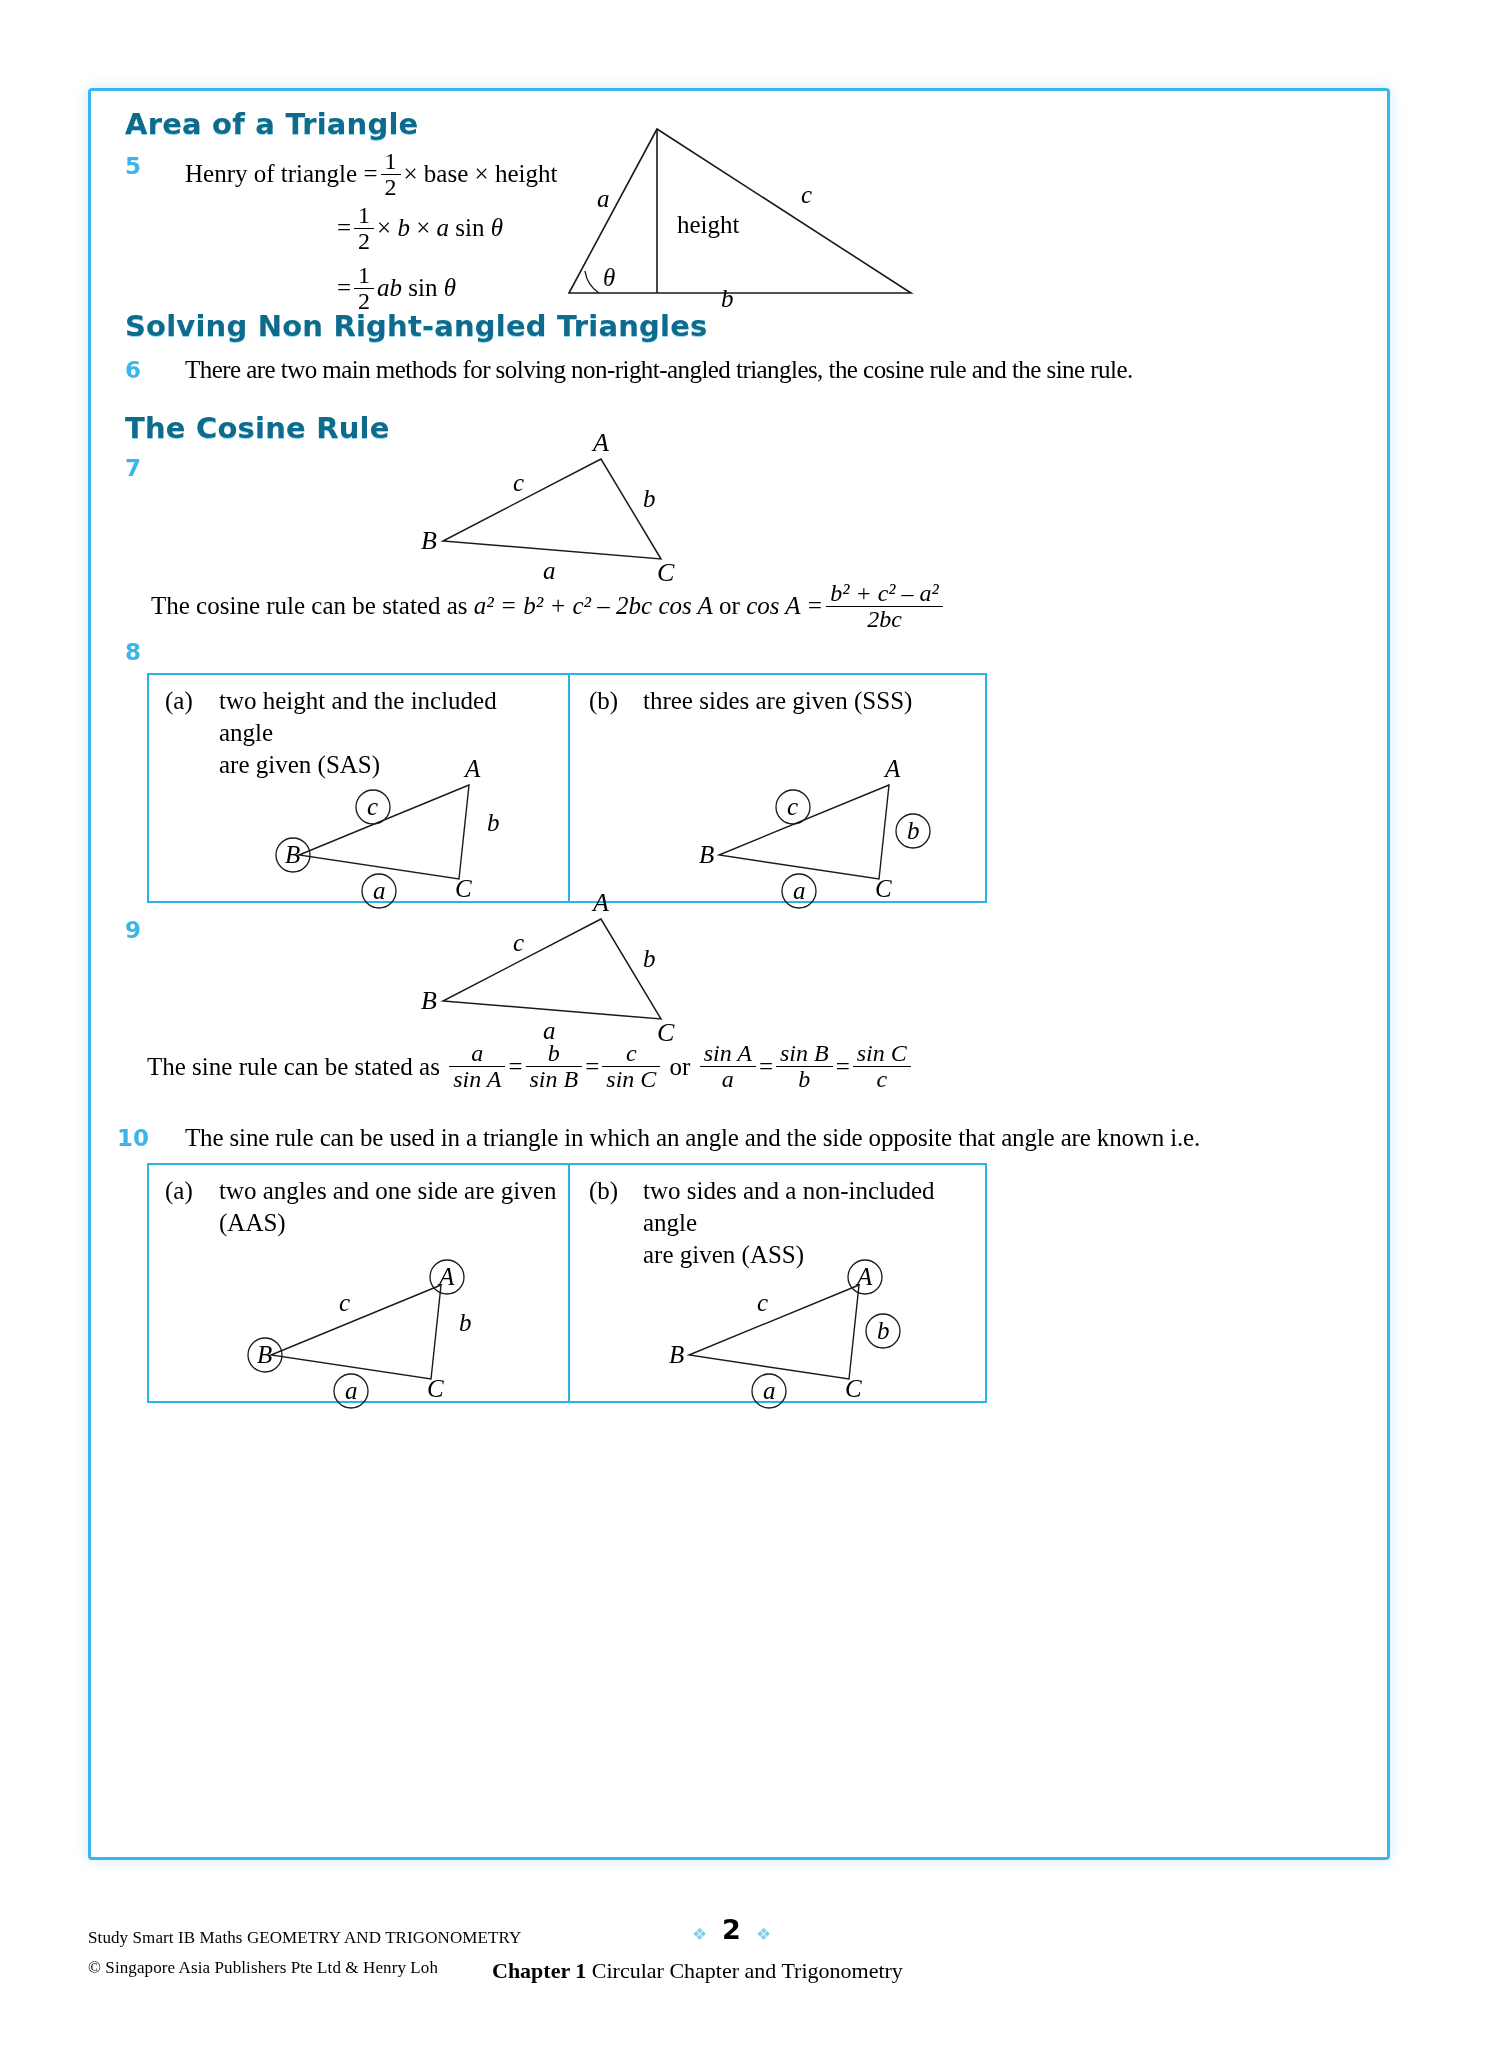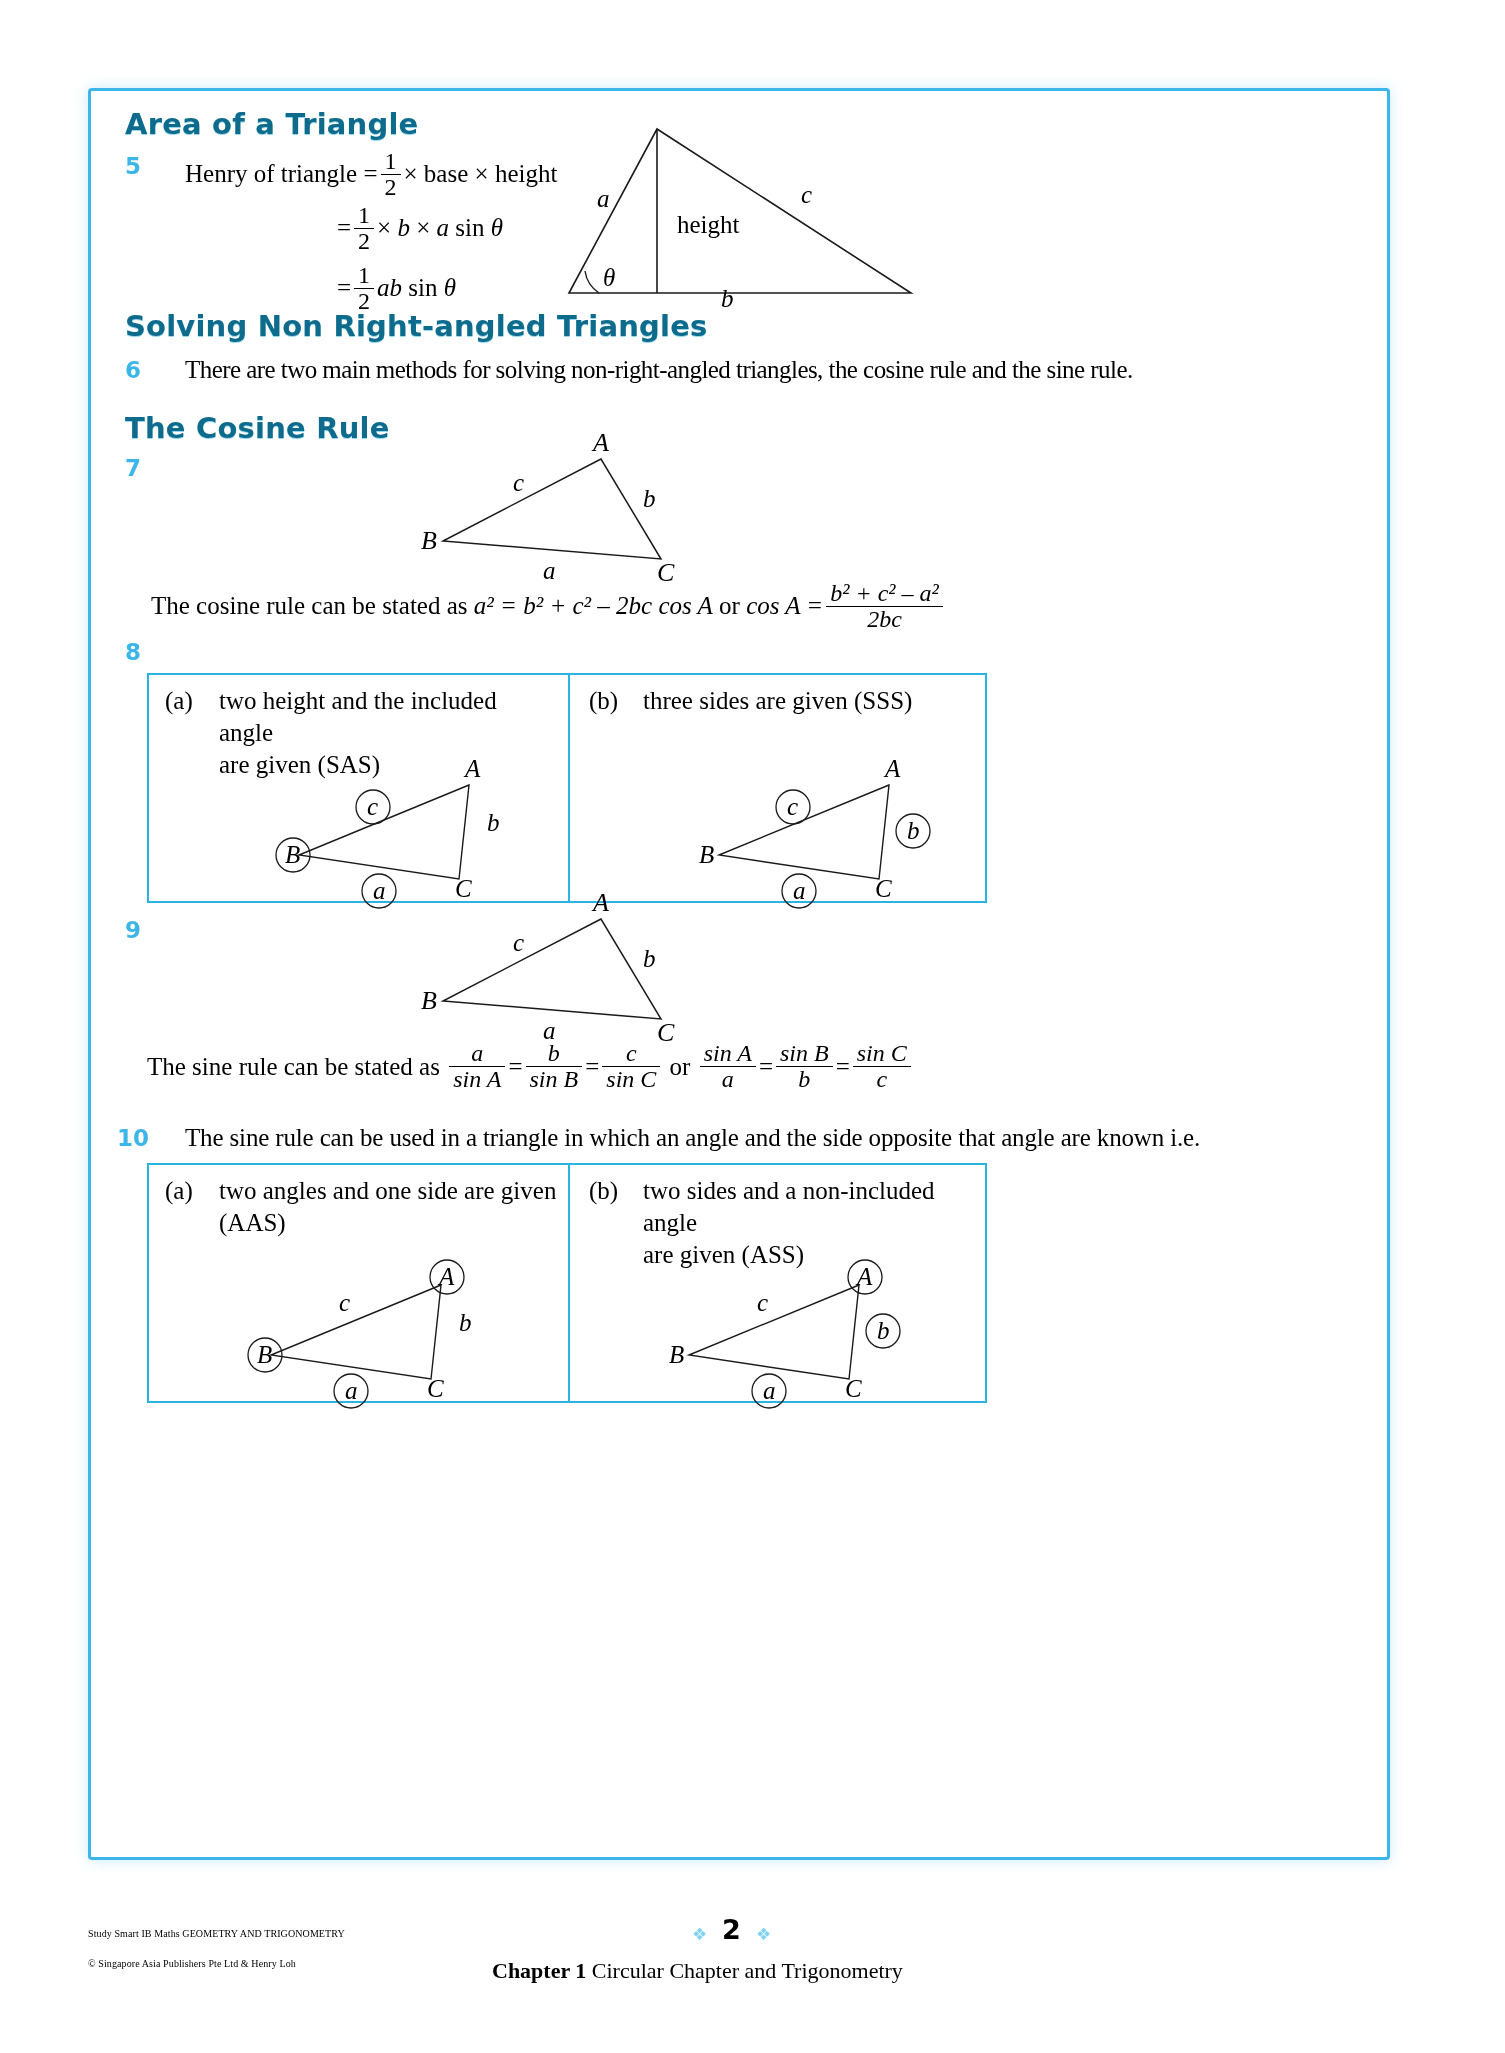--- a/index.html
+++ b/index.html
@@ -89,21 +89,21 @@
   .lbl{
     font-family:"Liberation Serif", serif;
     font-style:italic;
     font-size:25px;
     fill:#000;
   }
   .lbl.up{font-size:26px;}
   .lbl.plain{font-style:normal;}
 
   .footer{position:absolute;font-family:"Liberation Serif", serif;}
-  .foot-left{left:88px;font-size:10px;letter-spacing:.1px;white-space:nowrap;}
+  .foot-left{left:88px;font-size:17px;letter-spacing:.1px;white-space:nowrap;}
   .pagenum{
     position:absolute;
     font-family:"DejaVu Sans", sans-serif;
     font-weight:bold;font-size:27px;color:#000;
   }
   .diamond{
     position:absolute;
     color:#7fd3ef;font-size:17px;
     font-family:"DejaVu Sans", sans-serif;
   }

